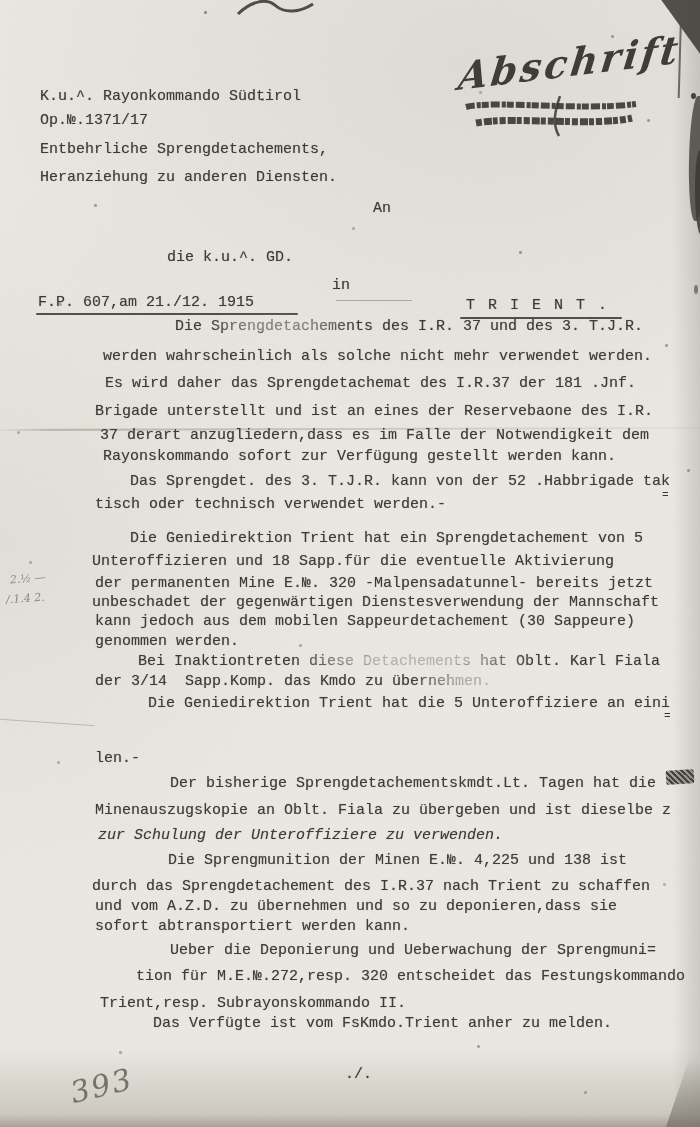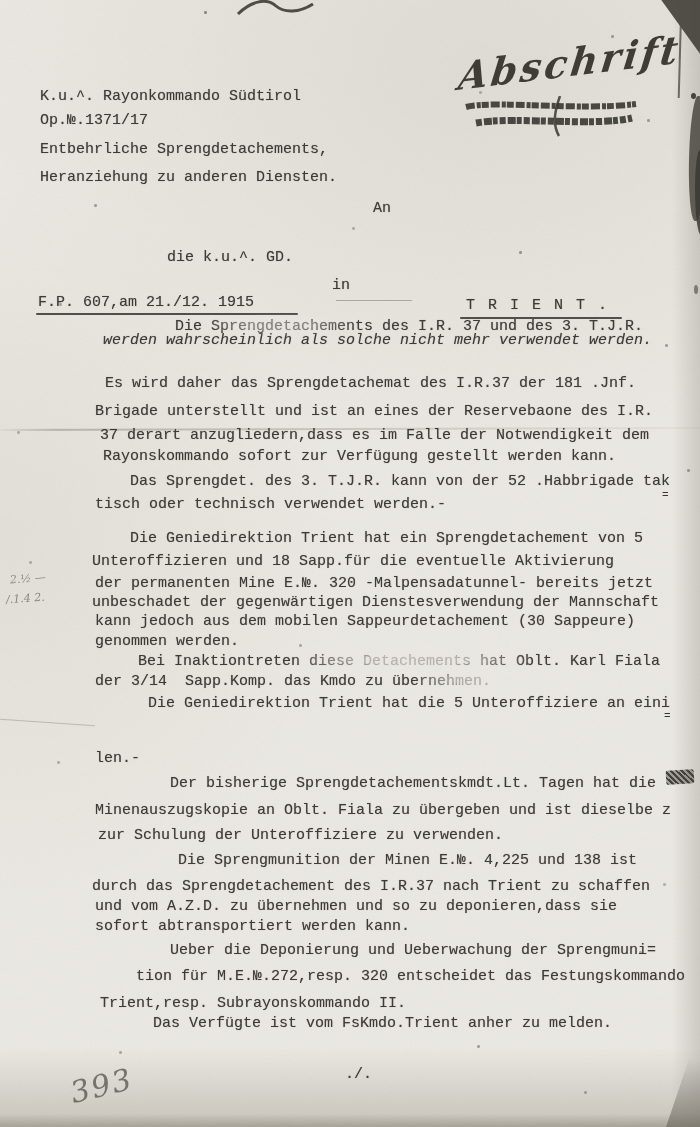--- a/index.html
+++ b/index.html
@@ -132,41 +132,41 @@
   <div class="tline" style="left:332px;top:277px;text-align:right;">in</div>
   <div class="rule-faint" style="left:336px;top:300px;width:76px;"></div>
 
   <div class="tline" style="left:38px;top:294px;">F.P. 607,am 21./12. 1915</div>
   <div class="rule" style="left:36px;top:313px;width:262px;"></div>
 
   <div class="tline place" style="left:466px;top:297px;">T R I E N T .</div>
   <div class="rule" style="left:460px;top:317px;width:162px;"></div>
 
   <div class="tline" style="left:175px;top:318px;">Die Sprengdetachements des I.R. 37 und des 3. T.J.R.</div>
-  <div class="tline" style="left:103px;top:332px;font-style:italic;">werden wahrscheinlich als solche nicht mehr verwendet werden.</div>
+  <div class="tline" style="left:103px;top:348px;">werden wahrscheinlich als solche nicht mehr verwendet werden.</div>
   <div class="tline" style="left:105px;top:375px;">Es wird daher das Sprengdetachemat des I.R.37 der 181 .Jnf.</div>
   <div class="tline" style="left:95px;top:403px;">Brigade unterstellt und ist an eines der Reservebaone des I.R.</div>
   <div class="tline" style="left:100px;top:427px;">37 derart anzugliedern,dass es im Falle der Notwendigkeit dem</div>
   <div class="tline" style="left:103px;top:448px;">Rayonskommando sofort zur Verfügung gestellt werden kann.</div>
   <div class="tline" style="left:130px;top:473px;">Das Sprengdet. des 3. T.J.R. kann von der 52 .Habbrigade tak</div>
   <div class="tline" style="left:95px;top:496px;">tisch oder technisch verwendet werden.-</div>
   <div class="tline" style="left:130px;top:530px;">Die Geniedirektion Trient hat ein Sprengdetachement von 5</div>
   <div class="tline" style="left:92px;top:553px;">Unteroffizieren und 18 Sapp.für die eventuelle Aktivierung</div>
   <div class="tline" style="left:95px;top:575px;">der permanenten Mine E.№. 320 -Malpensadatunnel- bereits jetzt</div>
   <div class="tline" style="left:92px;top:594px;">unbeschadet der gegenwärtigen Dienstesverwendung der Mannschaft</div>
   <div class="tline" style="left:95px;top:613px;">kann jedoch aus dem mobilen Sappeurdetachement (30 Sappeure)</div>
   <div class="tline" style="left:95px;top:633px;">genommen werden.</div>
   <div class="tline" style="left:138px;top:653px;">Bei Inaktiontreten diese Detachements hat Oblt. Karl Fiala</div>
   <div class="tline" style="left:95px;top:673px;">der 3/14  Sapp.Komp. das Kmdo zu übernehmen.</div>
   <div class="tline" style="left:148px;top:695px;">Die Geniedirektion Trient hat die 5 Unteroffiziere an eini</div>
   <div class="tline" style="left:95px;top:750px;">len.-</div>
   <div class="tline" style="left:170px;top:775px;">Der bisherige Sprengdetachementskmdt.Lt. Tagen hat die</div>
   <div class="tline" style="left:95px;top:802px;">Minenauszugskopie an Oblt. Fiala zu übergeben und ist dieselbe z</div>
-  <div class="tline" style="left:98px;top:827px;">zur Schulung der Unteroffiziere zu verwenden.</div>
-  <div class="tline" style="left:178px;top:852px;">Die Sprengmunition der Minen E.№. 4,225 und 138 ist</div>
+  <div class="tline" style="left:98px;top:827px;font-style:italic;">zur Schulung der Unteroffiziere zu verwenden.</div>
+  <div class="tline" style="left:168px;top:852px;">Die Sprengmunition der Minen E.№. 4,225 und 138 ist</div>
   <div class="tline" style="left:92px;top:878px;">durch das Sprengdetachement des I.R.37 nach Trient zu schaffen</div>
   <div class="tline" style="left:95px;top:898px;">und vom A.Z.D. zu übernehmen und so zu deponieren,dass sie</div>
   <div class="tline" style="left:95px;top:918px;">sofort abtransportiert werden kann.</div>
   <div class="tline" style="left:170px;top:942px;">Ueber die Deponierung und Ueberwachung der Sprengmuni=</div>
   <div class="tline" style="left:100px;top:968px;margin-left:36px;">tion für M.E.№.272,resp. 320 entscheidet das Festungskommando</div>
   <div class="tline" style="left:100px;top:995px;">Trient,resp. Subrayonskommando II.</div>
   <div class="tline" style="left:153px;top:1015px;">Das Verfügte ist vom FsKmdo.Trient anher zu melden.</div>
 
   <div class="contmark" style="left:662px;top:489px;">=</div>
   <div class="contmark" style="left:664px;top:710px;">=</div>

